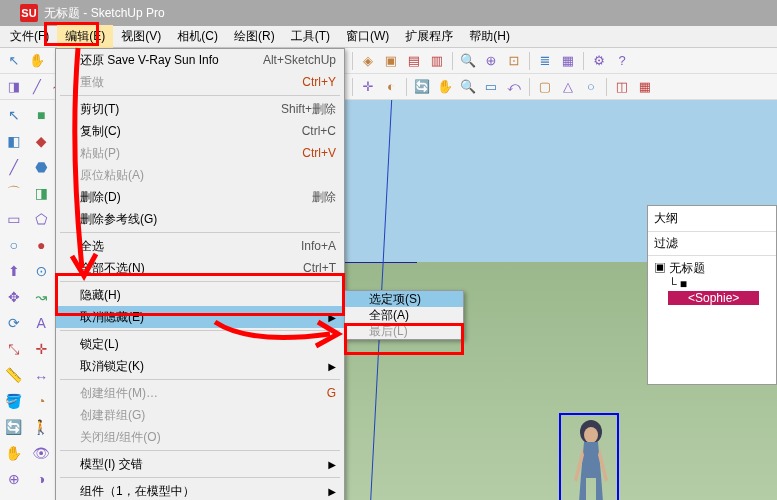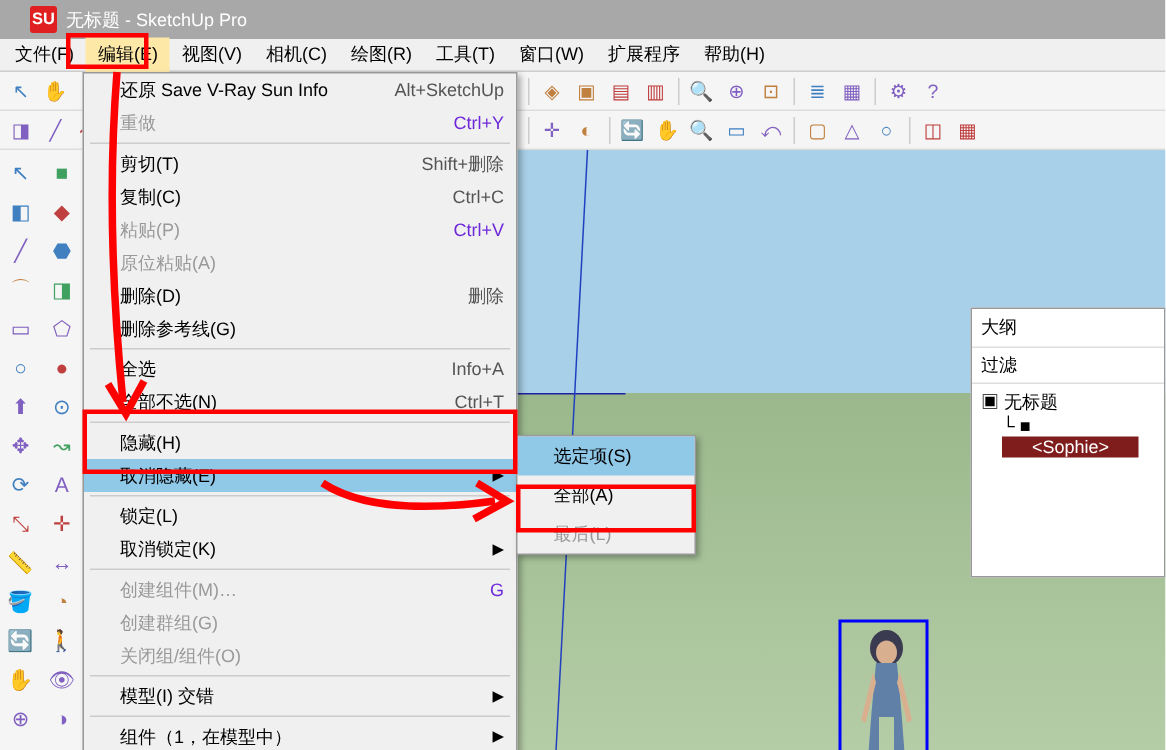--- a/index.html
+++ b/index.html
@@ -20,32 +20,32 @@
 .axis-line{position:absolute;left:0;top:38%;width:50%;height:1px;background:#2020a0}
 .axis-line2{position:absolute;left:45%;top:0;width:1px;height:100%;background:#2040c0;transform:skewX(-3deg)}
 .figure{position:absolute;left:510px;top:320px}
 .figure-box{position:absolute;left:503px;top:313px;width:60px;height:180px;border:2px solid #0000ff}
 .dropdown{position:absolute;left:55px;top:48px;width:290px;background:#f0f0f0;border:1px solid #999;box-shadow:2px 2px 4px rgba(0,0,0,0.3);z-index:10}
 .dd-item{height:22px;display:flex;align-items:center;padding:0 8px 0 24px;position:relative}
 .dd-item.disabled{color:#999}
 .dd-item.hl{background:#90c8e8}
 .dd-label{flex:1}
 .dd-shortcut{color:#555}
-.dd-item.disabled .dd-shortcut{color:#6d28d9}
+.dd-item.disabled .dd-shortcut{color:#c2410c}
 .dd-sep{height:1px;background:#ccc;margin:2px 4px}
 .dd-arrow{position:absolute;right:8px;font-size:10px}
 .submenu{position:absolute;left:344px;top:290px;width:120px;background:#f0f0f0;border:1px solid #999;box-shadow:2px 2px 4px rgba(0,0,0,0.3);z-index:11}
-.sub-item{height:26px;display:flex;align-items:center;padding:0 8px 0 24px}
+.sub-item{height:16px;display:flex;align-items:center;padding:0 8px 0 24px}
 .sub-item.hl{background:#90c8e8}
 .sub-item.disabled{color:#999}
 .outliner{position:absolute;right:0;top:205px;width:130px;height:180px;background:#fff;border:1px solid #999}
 .out-title{padding:4px 6px;border-bottom:1px solid #ddd}
 .out-filter{padding:3px 6px;border-bottom:1px solid #ddd}
 .out-body{padding:4px 6px;font-size:11px}
-.out-sel{background:#7f1d1d;color:#fff;padding:0 20px}
+.out-sel{background:#be185d;color:#fff;padding:0 20px}
 .red-box{position:absolute;border:3px solid #ff0000;pointer-events:none;z-index:20}
 .red-arrow{position:absolute;z-index:21;pointer-events:none}
 svg{overflow:visible}
 </style>
 </head>
 <body>
 
 <div class="titlebar">
   <div class="app-icon">SU</div>
   <span>无标题 - SketchUp Pro</span>

